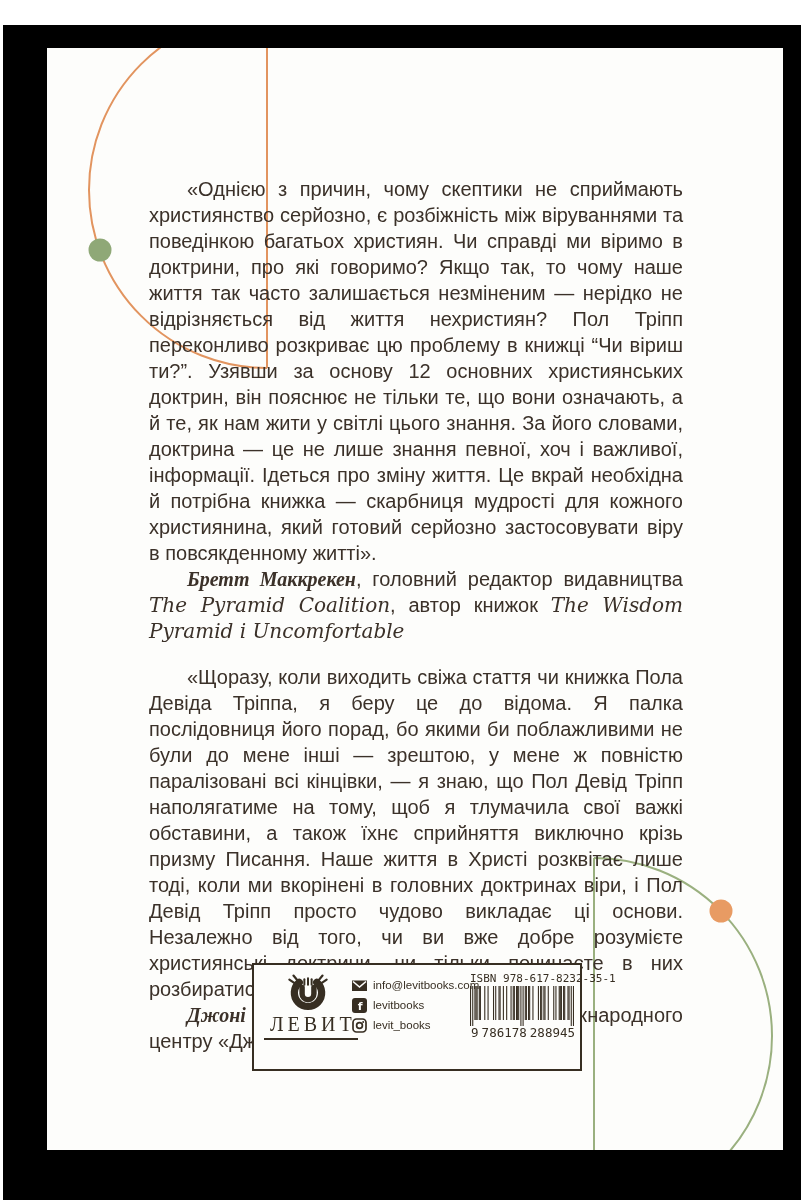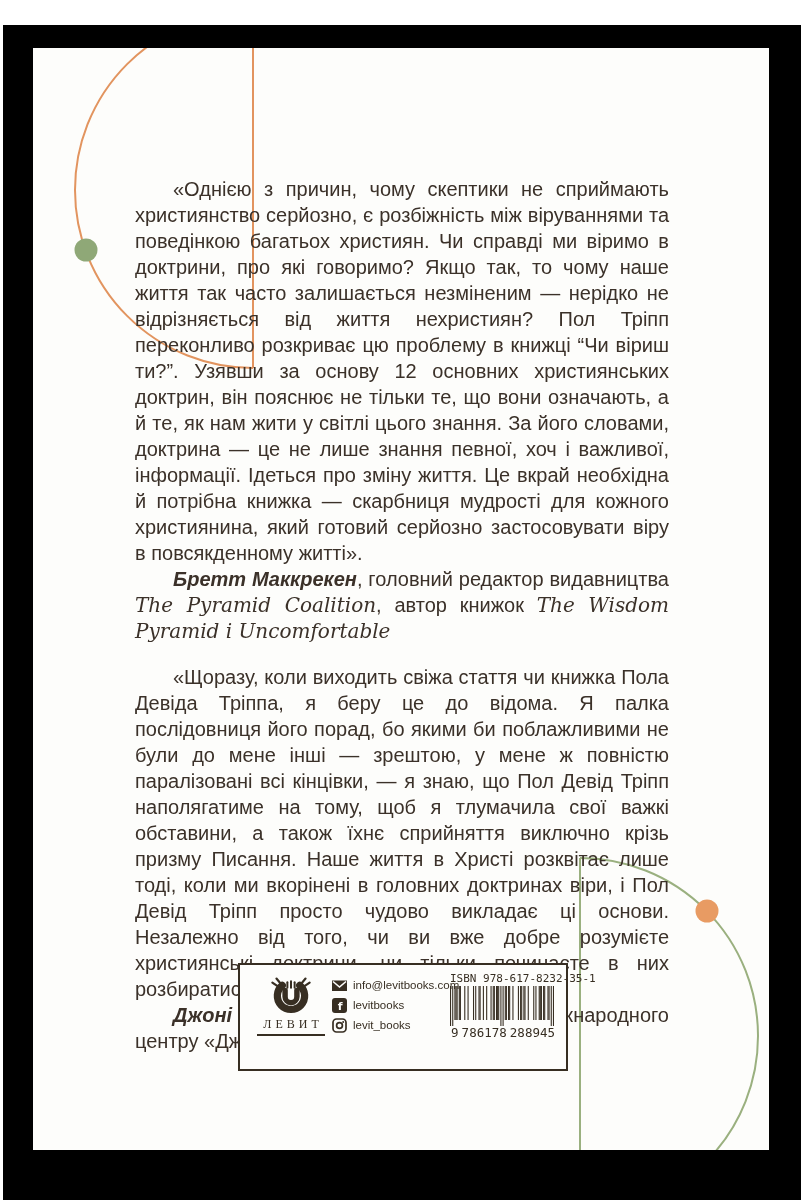--- a/index.html
+++ b/index.html
@@ -1,34 +1,34 @@
 <!DOCTYPE html>
 <html><head>
 <meta charset="utf-8">
 <style>
   html,body{margin:0;padding:0;background:#ffffff;}
   .canvas{position:relative;width:801px;height:1200px;background:#ffffff;overflow:hidden;}
   .cover{position:absolute;left:3px;top:25px;width:798px;height:1175px;background:#000000;}
-  .page{position:absolute;left:30px;top:23px;width:736px;height:1102px;background:#fdfdfb;overflow:hidden;}
+  .page{position:absolute;left:44px;top:23px;width:736px;height:1102px;background:#fdfdfb;overflow:hidden;}
   .decor{position:absolute;left:0;top:0;width:736px;height:1102px;display:block;}
   .text-block{position:absolute;left:102px;top:128px;width:534px;
     font-family:"Liberation Sans",sans-serif;font-size:20px;line-height:26px;
     color:#3b3129;text-align:justify;}
   .text-block p{margin:0;text-indent:38px;}
   .quote2{margin-top:20px !important;}
-  .attr-name{font-family:Liberation Sans, sans-serif;font-style:italic;font-weight:bold;}
+  .attr-name{font-family:Liberation Serif, serif;font-style:italic;font-weight:bold;}
   .attr-it{font-family:"DejaVu Serif",serif;font-style:italic;}
   .pubbox{position:absolute;left:205px;top:915px;width:330px;height:108px;
     border:2px solid #372e22;box-sizing:border-box;background:#fdfdfb;color:#372e22;}
   .tagline{height:22px;line-height:22px;border-bottom:2px solid #372e22;text-align:center;
     font-family:"Liberation Serif",serif;font-weight:bold;font-size:13px;letter-spacing:.2px;white-space:nowrap;}
   .pubbody{display:flex;align-items:center;justify-content:space-between;height:80px;padding:0 10px;}
   .logo{width:88px;text-align:center;}
   .logo svg{display:block;margin:0 auto;}
-  .logoname{display:inline-block;font-family:"Liberation Serif",serif;font-size:12px;
+  .logoname{display:inline-block;font-family:"Liberation Serif",serif;font-size:20px;
     letter-spacing:4px;padding:1px 2px 2px 6px;border-bottom:2px solid #372e22;margin-top:1px;}
   .contacts{display:flex;flex-direction:column;gap:5px;width:118px;}
   .crow{display:flex;align-items:center;gap:6px;font-family:"Liberation Sans",sans-serif;font-size:11.5px;white-space:nowrap;}
   .cicon{width:15px;height:15px;flex:0 0 15px;display:inline-block;}
   .cicon svg{display:block;}
   .barcode{width:106px;text-align:center;}
   .isbnline{font-family:"DejaVu Sans Mono",monospace;font-size:11px;white-space:nowrap;letter-spacing:0;}
   .bars{display:block;margin-top:1px;}
   .bdigits{display:flex;justify-content:space-between;padding:0 1px;margin-top:0;
     font-family:"DejaVu Sans Mono",monospace;font-size:12.5px;line-height:13px;}

